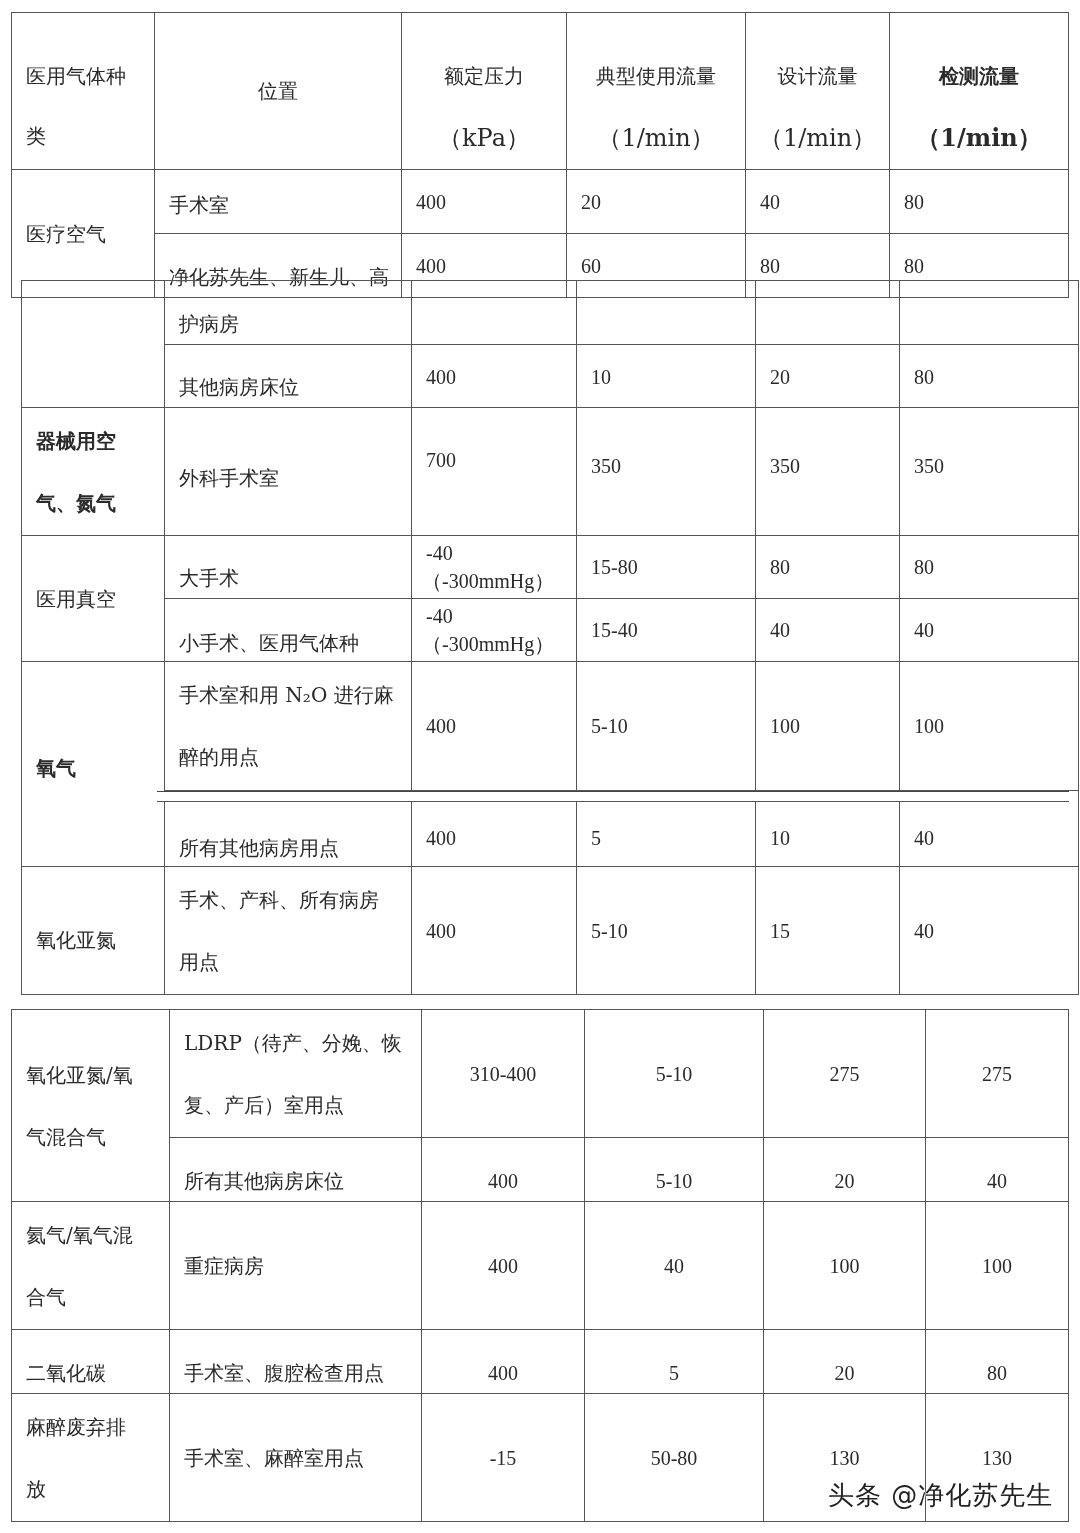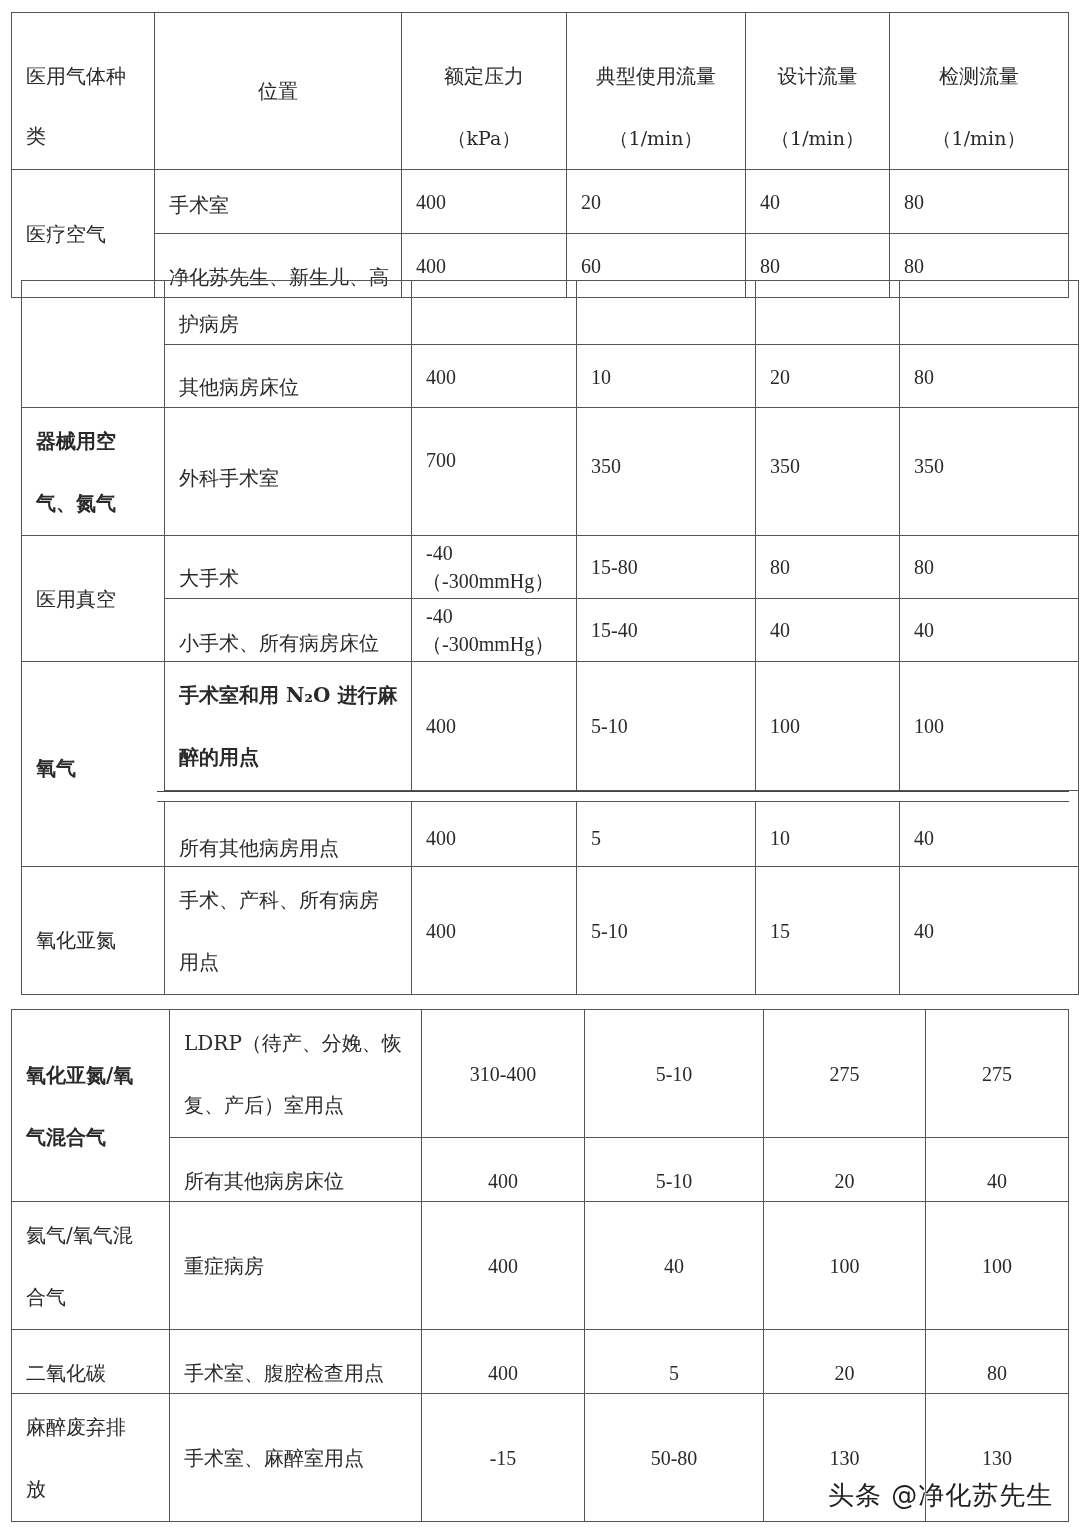--- a/index.html
+++ b/index.html
@@ -3,21 +3,21 @@
 <meta charset="utf-8">
 <style>
   html, body { margin:0; padding:0; background:#ffffff; }
   body { width:1080px; height:1533px; position:relative; overflow:hidden;
          font-family:"DejaVu Serif","Liberation Serif",serif; color:#2a2a2a; }
   .tbl { position:absolute; border-collapse:collapse; table-layout:fixed; }
   .tbl td { border:1.5px solid #555; padding:0; vertical-align:middle; font-size:20px; line-height:1; }
   .pad { padding-left:14px !important; }
   .center { text-align:center; }
   .num { font-family:"Liberation Serif","DejaVu Serif",serif; font-size:21px; }
-  .small { font-size:19px; }
+  .small { font-size:24px; }
   .watermark { position:absolute; left:828px; top:1478px; font-family:"DejaVu Sans",sans-serif;
                font-size:26px; color:#222; letter-spacing:1px; text-shadow:0 0 2px #fff,0 0 2px #fff; }
   .gapcover { position:absolute; background:#fff; }
 </style>
 </head>
 <body>
 
 <table class="tbl" style="left:11px; top:12px; width:1057px;">
   <colgroup>
     <col style="width:143px">
@@ -49,21 +49,21 @@
         <div>典型使用流量</div>
         <div class="small">（1/min）</div>
       </div>
     </td>
     <td class="center" style="vertical-align:top;">
       <div style="padding-top:32px; line-height:62px;">
         <div>设计流量</div>
         <div class="small">（1/min）</div>
       </div>
     </td>
-    <td class="center" style="vertical-align:top;">
+    <td class="center" style="vertical-align:top;font-weight:bold;">
       <div style="padding-top:32px; line-height:62px;">
         <div>检测流量</div>
         <div class="small">（1/min）</div>
       </div>
     </td>
   </tr>
   <tr style="height:64px">
     <td rowspan="2" class="pad">
       <span>医疗空气</span>
     </td>
@@ -144,37 +144,37 @@
     <td class="num" style="padding-left:14px; line-height:28px;">
       <div>-40</div>
       <div style="margin-left:-4px;">（-300mmHg）</div>
     </td>
     <td class="pad num"><span>15-80</span></td>
     <td class="pad num"><span>80</span></td>
     <td class="pad num"><span>80</span></td>
   </tr>
   <tr style="height:63px">
     <td class="pad" style="vertical-align:bottom; padding-bottom:8px;">
-      <span>小手术、所有病房床位</span>
+      <span>小手术、医用气体种</span>
     </td>
     <td class="num" style="padding-left:14px; line-height:28px;">
       <div>-40</div>
       <div style="margin-left:-4px;">（-300mmHg）</div>
     </td>
     <td class="pad num"><span>15-40</span></td>
     <td class="pad num"><span>40</span></td>
     <td class="pad num"><span>40</span></td>
   </tr>
 
   <tr style="height:129px">
     <td rowspan="2" class="pad" style="vertical-align:top; padding-top:96px;font-weight:bold;">
       <span>氧气</span>
     </td>
     <td class="pad">
-      <div style="line-height:62px;font-weight:bold;">
+      <div style="line-height:62px;">
         <div>手术室和用 N₂O 进行麻</div>
         <div>醉的用点</div>
       </div>
     </td>
     <td class="pad num"><span>400</span></td>
     <td class="pad num"><span>5-10</span></td>
     <td class="pad num"><span>100</span></td>
     <td class="pad num"><span>100</span></td>
   </tr>
   <tr style="height:76px">
@@ -214,21 +214,21 @@
       <col style="width:252px">
       <col style="width:163px">
       <col style="width:179px">
       <col style="width:162px">
       <col style="width:143px">
   </colgroup>
 
   <tbody>
       <tr style="height:128px">
     <td rowspan="2" class="pad">
-      <div style="line-height:62px;font-weight:bold;">
+      <div style="line-height:62px;">
         <div>氧化亚氮/氧</div>
         <div>气混合气</div>
       </div>
     </td>
     <td class="pad">
       <div style="line-height:62px;">
         <div>LDRP（待产、分娩、恢</div>
         <div>复、产后）室用点</div>
       </div>
     </td>

